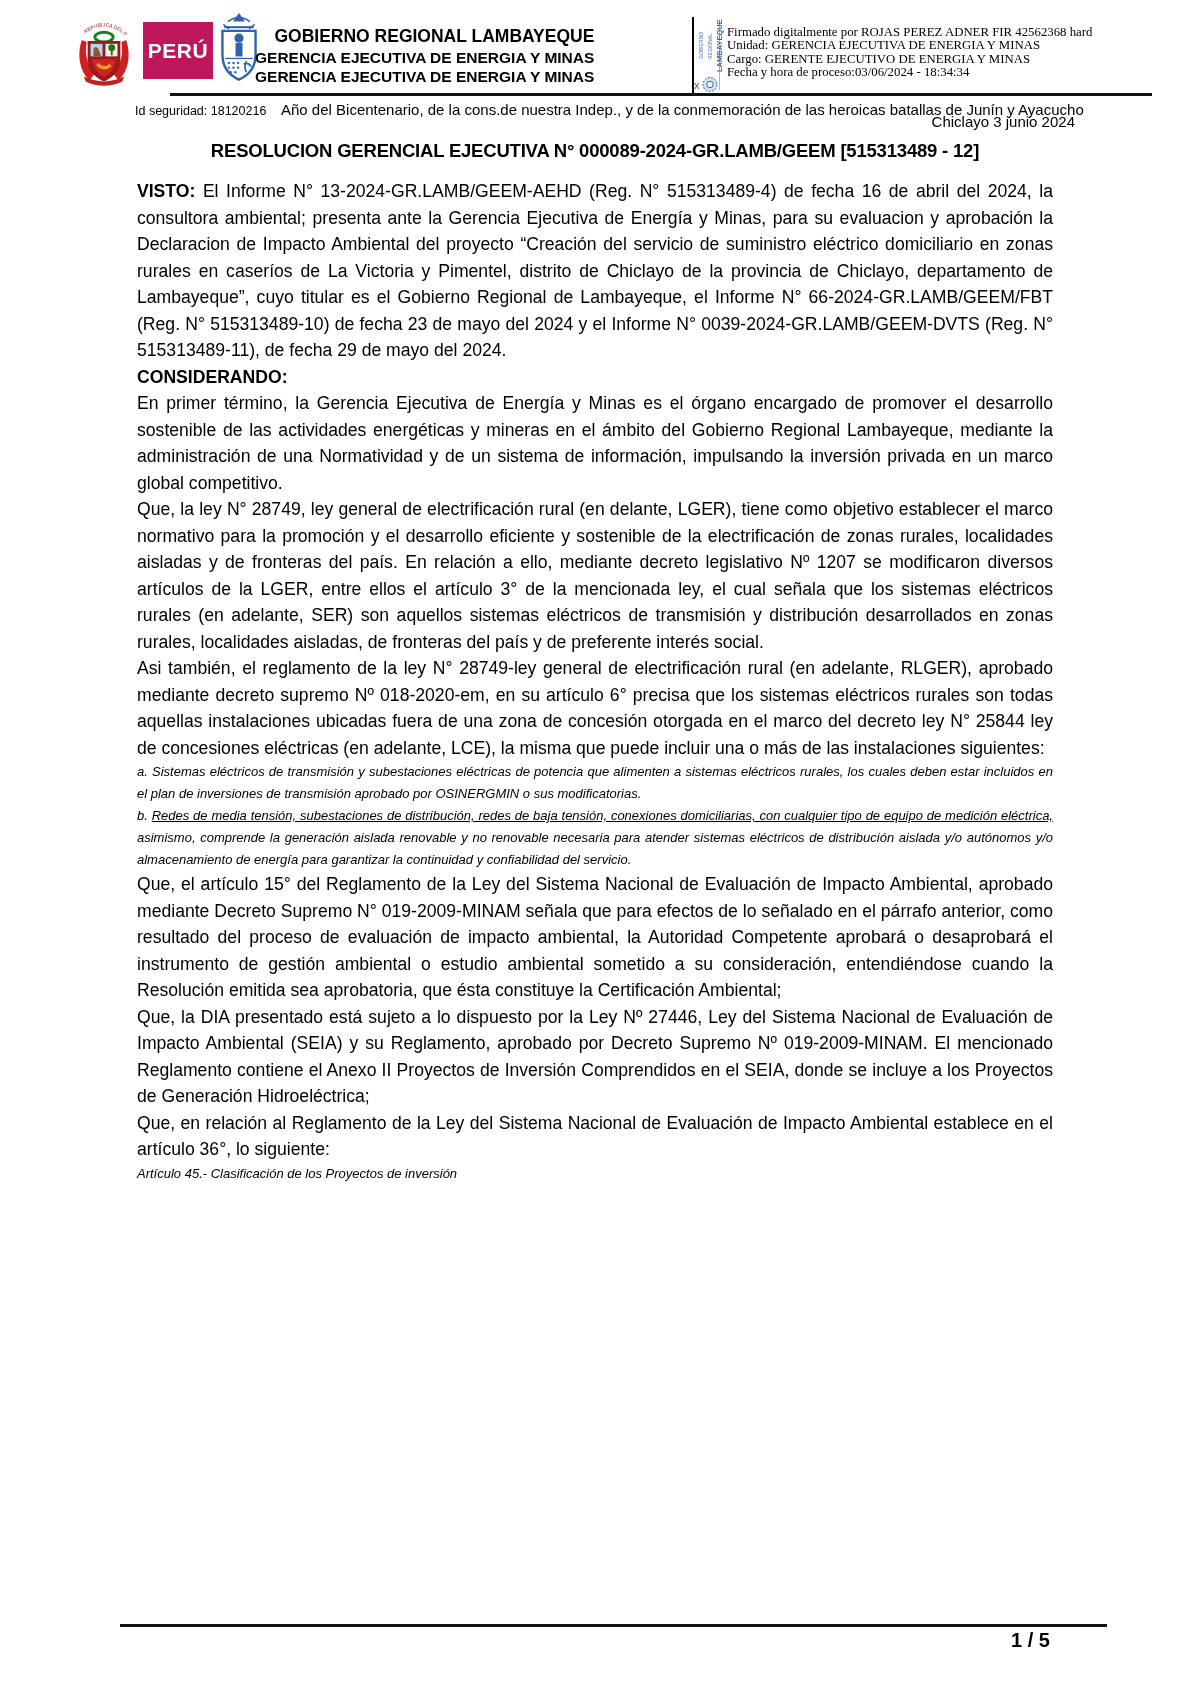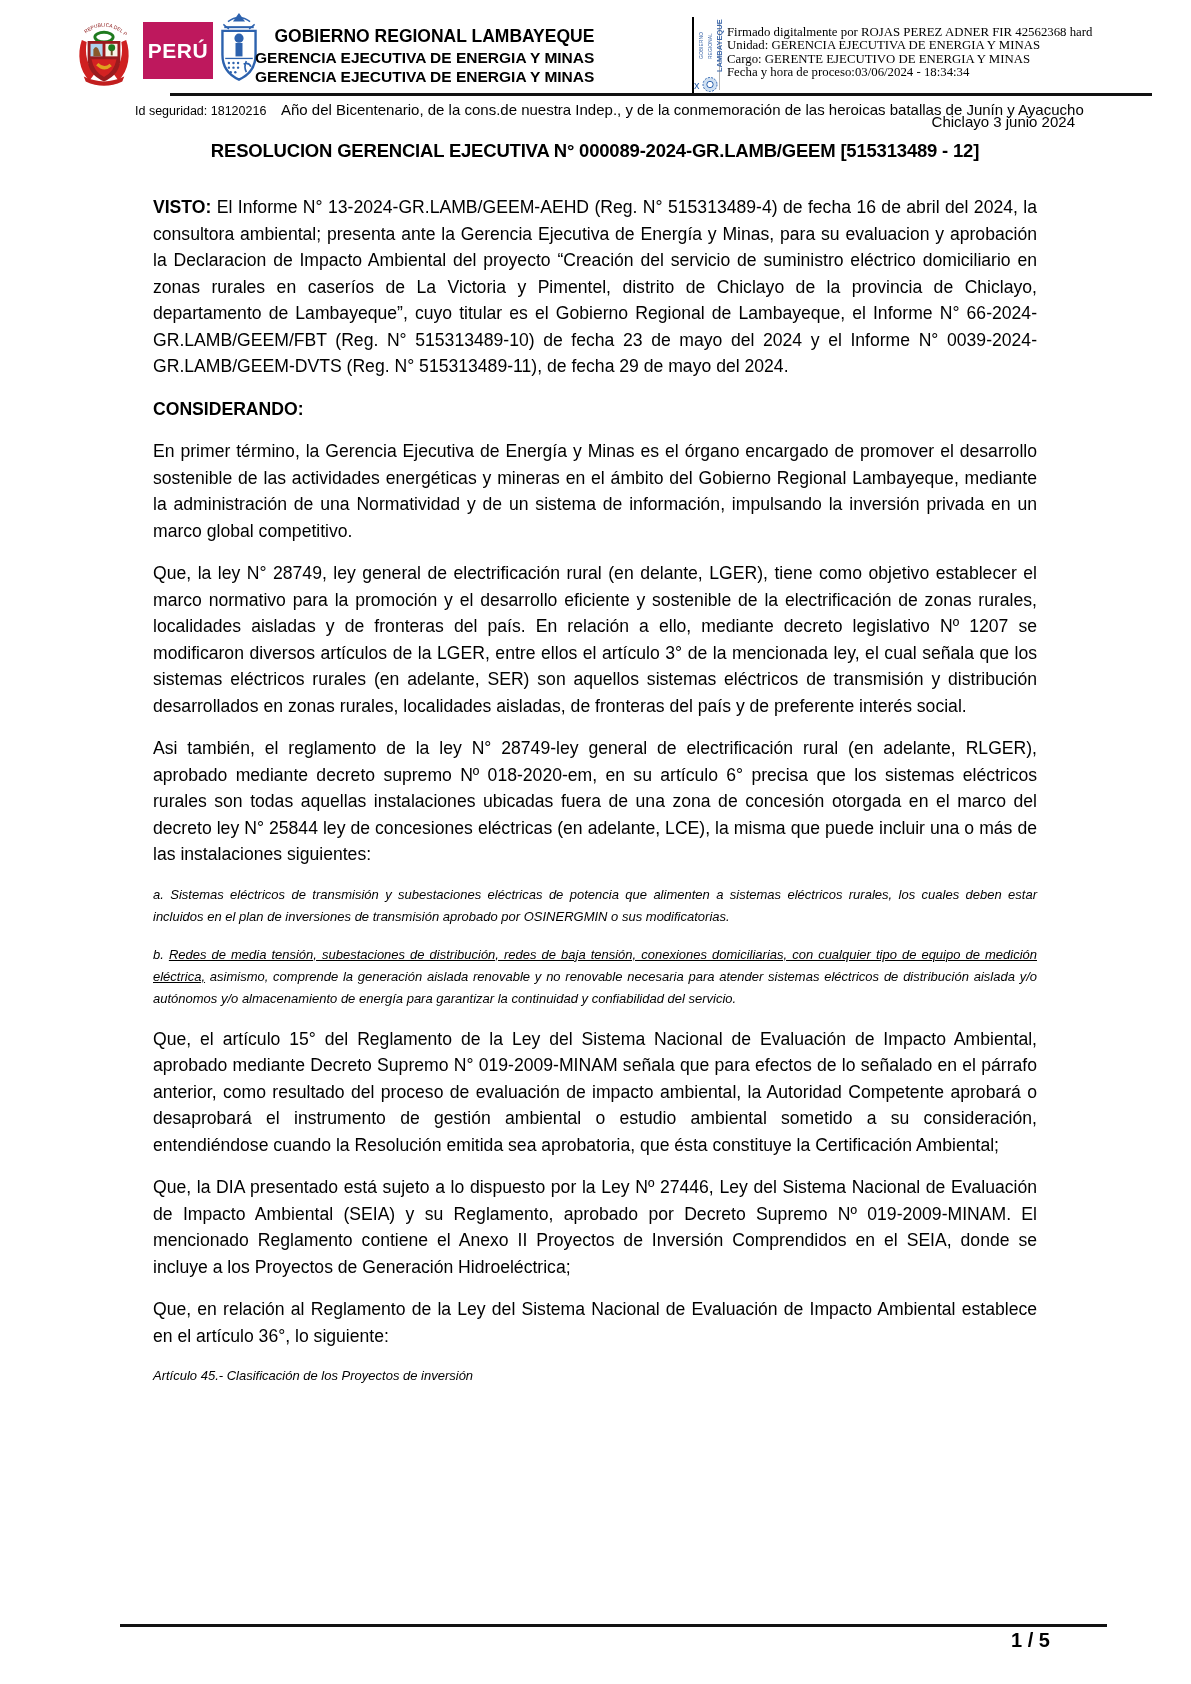--- a/index.html
+++ b/index.html
@@ -39,21 +39,21 @@
   .pdate{position:absolute;right:116px;top:113px;font-size:15px;background:rgba(255,255,255,0);}
   .title{
     position:absolute;left:100px;top:140px;width:990px;text-align:center;
     font-weight:bold;font-size:18.5px;letter-spacing:-0.2px;white-space:nowrap;
   }
   
   .content{
     position:absolute;left:137px;top:178px;width:916px;
     font-size:17.6px;line-height:26.5px;text-align:justify;
   }
-  .content p{margin:16px;}
+  .content p{margin:0;}
   .b{font-weight:bold;}
   .m-visto{margin-bottom:28px;}
   .m-cons{margin-bottom:20px;}
   .m-p1{margin-bottom:20px;}
   .m-p2{margin-bottom:14px;}
   .m-p3{margin-bottom:16px;}
   .m-a{margin-bottom:30px;}
   .m-b{margin-bottom:22px;}
   .m-p4{margin-bottom:20px;}
   .m-p5{margin-bottom:18px;}

